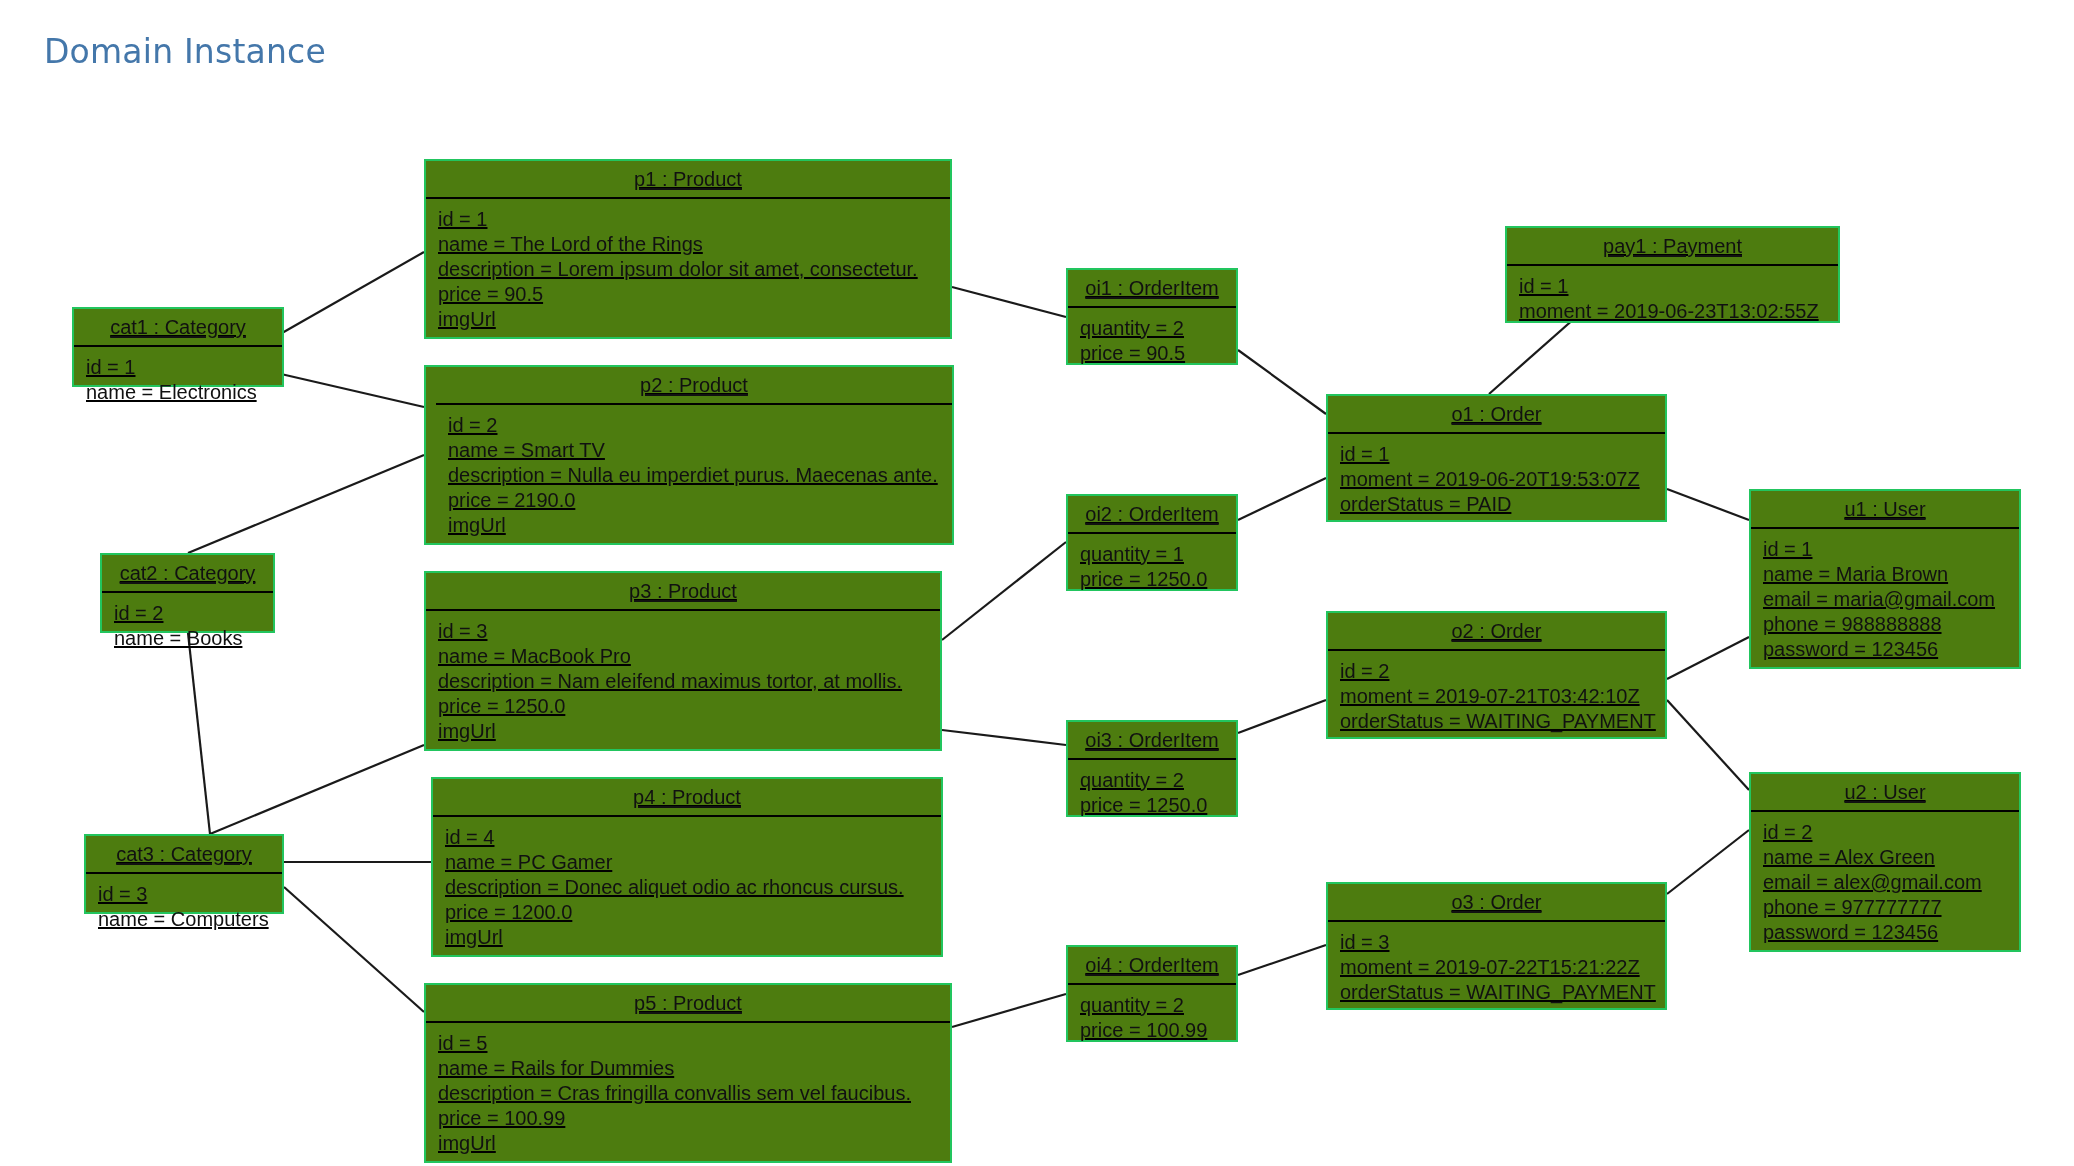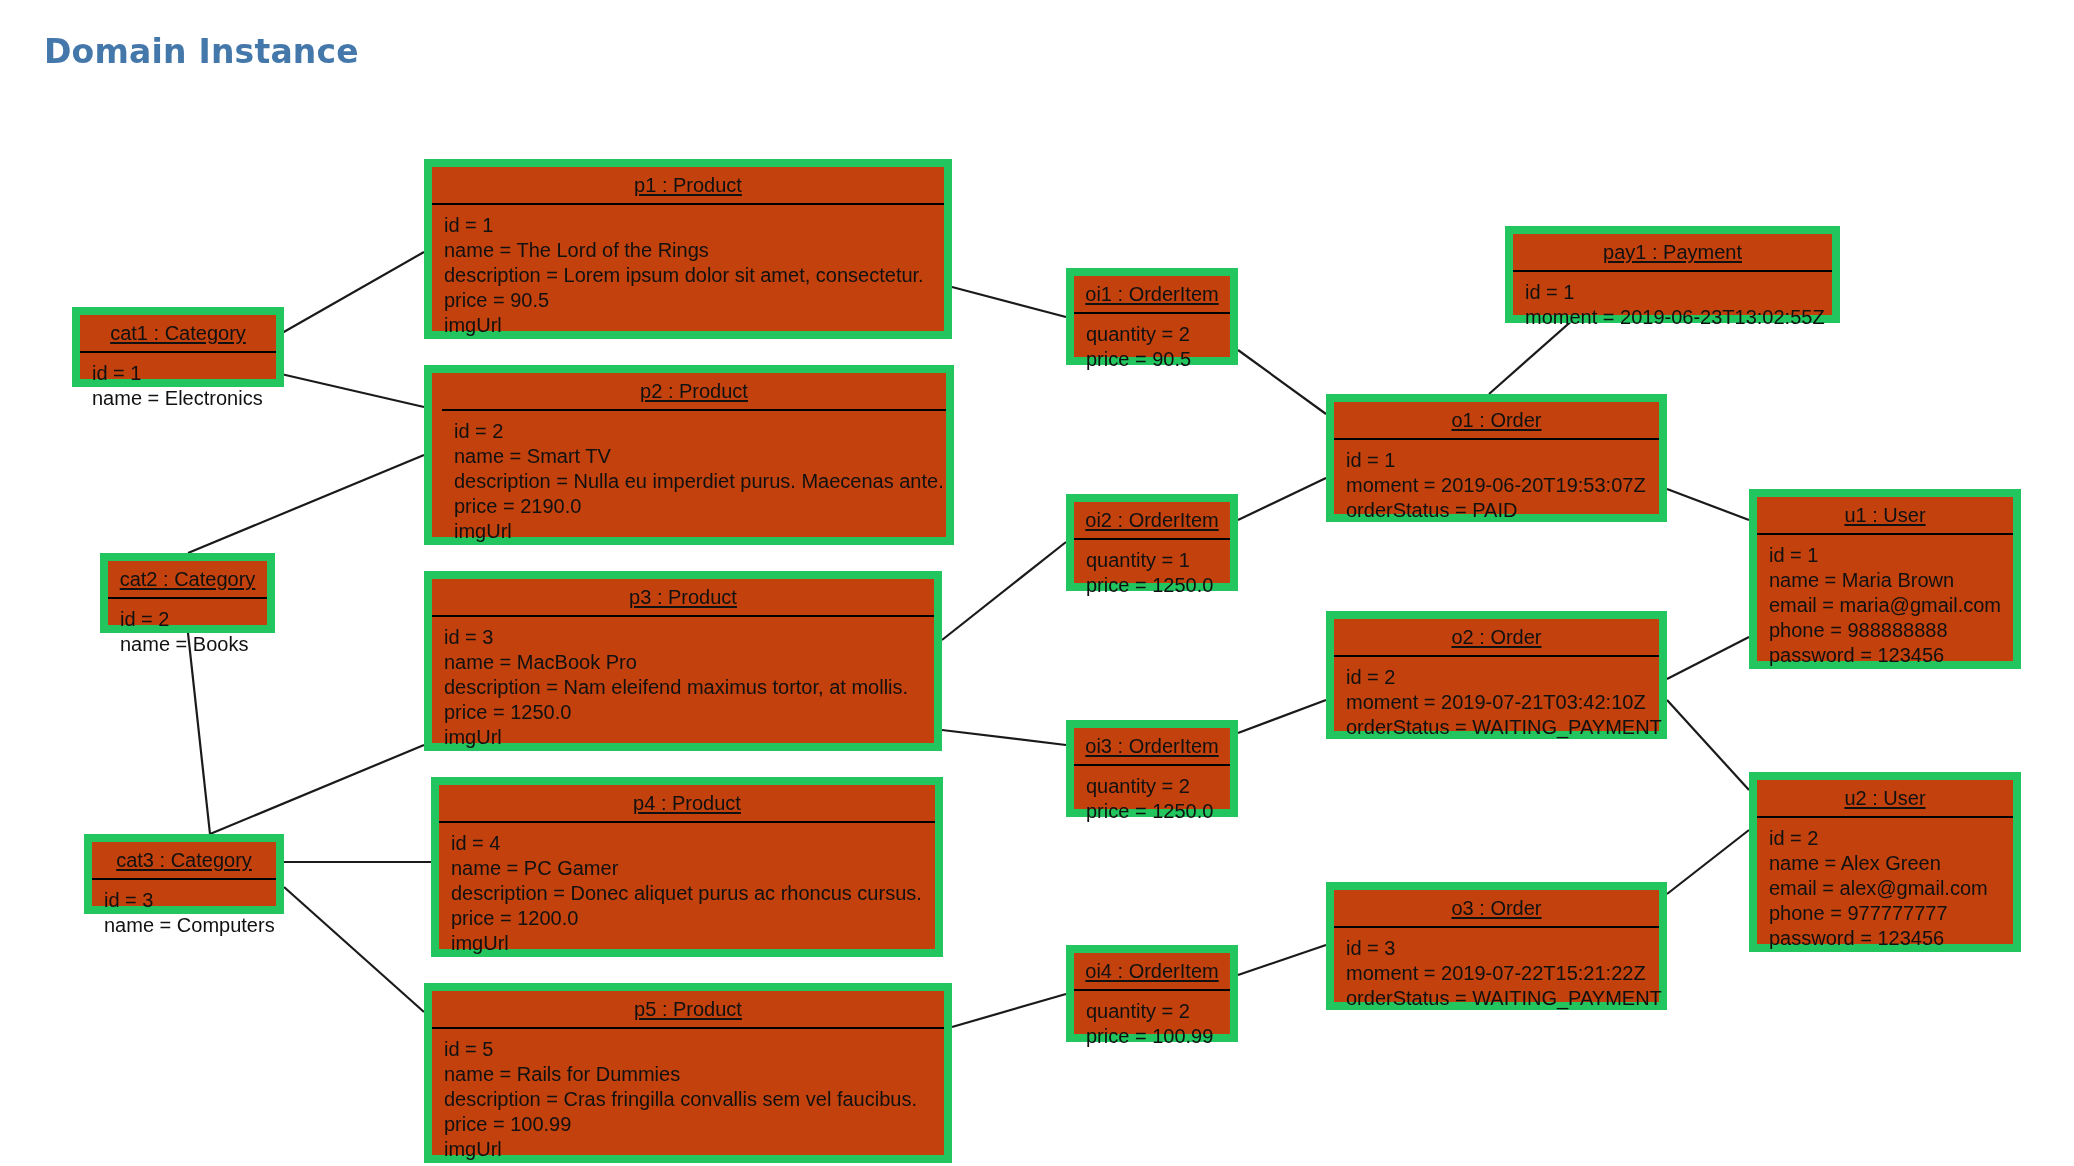--- a/index.html
+++ b/index.html
@@ -15,39 +15,40 @@
     width: 2074px;
     height: 1166px;
     background: #ffffff;
     overflow: hidden;
   }
   #page-title {
     position: absolute;
     left: 44px;
     top: 32px;
     font-size: 33px;
-    font-weight: bold;
+    font-weight: normal;
     color: #4477aa;
     letter-spacing: 0.2px;
     font-family: "DejaVu Sans", sans-serif;
   }
   #edges {
     position: absolute;
     left: 0;
     top: 0;
     width: 2074px;
     height: 1166px;
     pointer-events: none;
   }
   .node {
     position: absolute;
-    background: #c2410c;
-    border: 8px solid #22c55e;
+    background: #4d7c0f;
+    border: 2px solid #22c55e;
     box-sizing: border-box;
     z-index: 2;
+    text-decoration: underline;
   }
   .node-title {
     text-align: center;
     font-size: 20px;
     color: #111111;
     padding: 7px 10px 6px 10px;
     border-bottom: 2px solid #000000;
     white-space: nowrap;
   }
   .node-title span {
@@ -144,21 +145,21 @@
           <div class="attr">description = Nam eleifend maximus tortor, at mollis.</div>
           <div class="attr">price = 1250.0</div>
           <div class="attr">imgUrl</div>
         </div>
       </div>
       <div class="node" style="left: 431px; top: 777px; width: 512px; height: 180px;">
         <div class="node-title"><span>p4 : Product</span></div>
         <div class="node-body">
           <div class="attr">id = 4</div>
           <div class="attr">name = PC Gamer</div>
-          <div class="attr">description = Donec aliquet purus ac rhoncus cursus.</div>
+          <div class="attr">description = Donec aliquet odio ac rhoncus cursus.</div>
           <div class="attr">price = 1200.0</div>
           <div class="attr">imgUrl</div>
         </div>
       </div>
       <div class="node" style="left: 424px; top: 983px; width: 528px; height: 180px;">
         <div class="node-title"><span>p5 : Product</span></div>
         <div class="node-body">
           <div class="attr">id = 5</div>
           <div class="attr">name = Rails for Dummies</div>
           <div class="attr">description = Cras fringilla convallis sem vel faucibus.</div>

